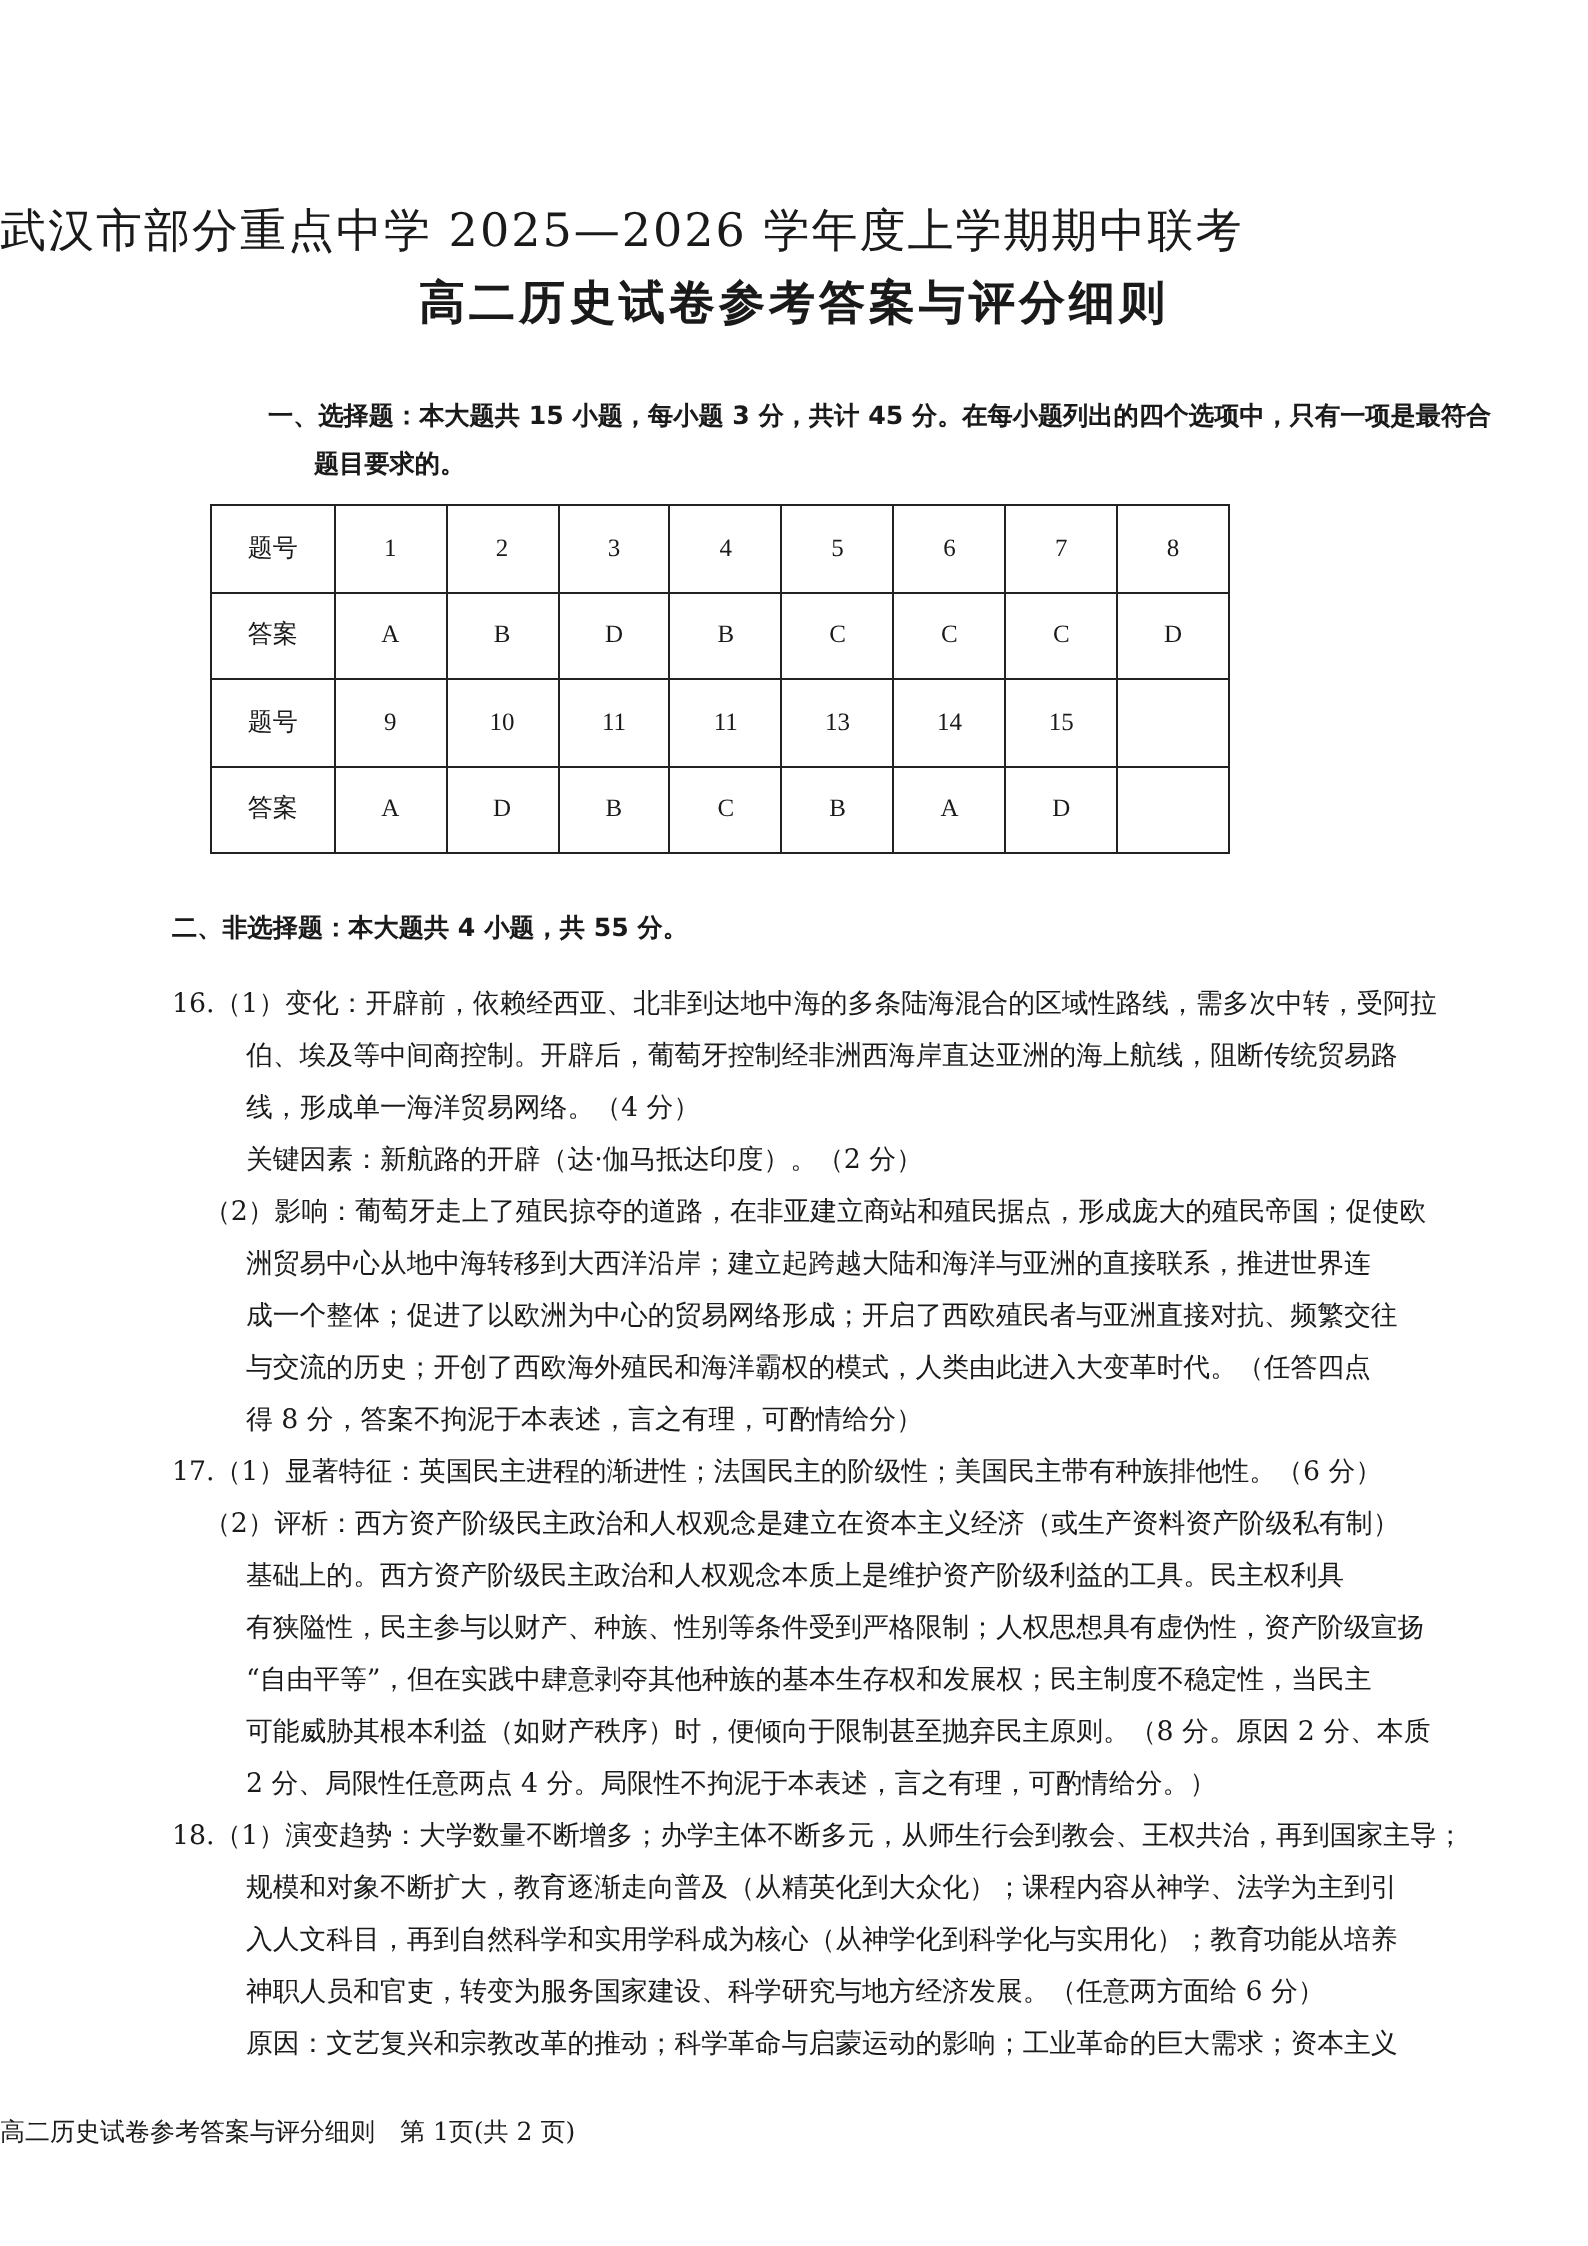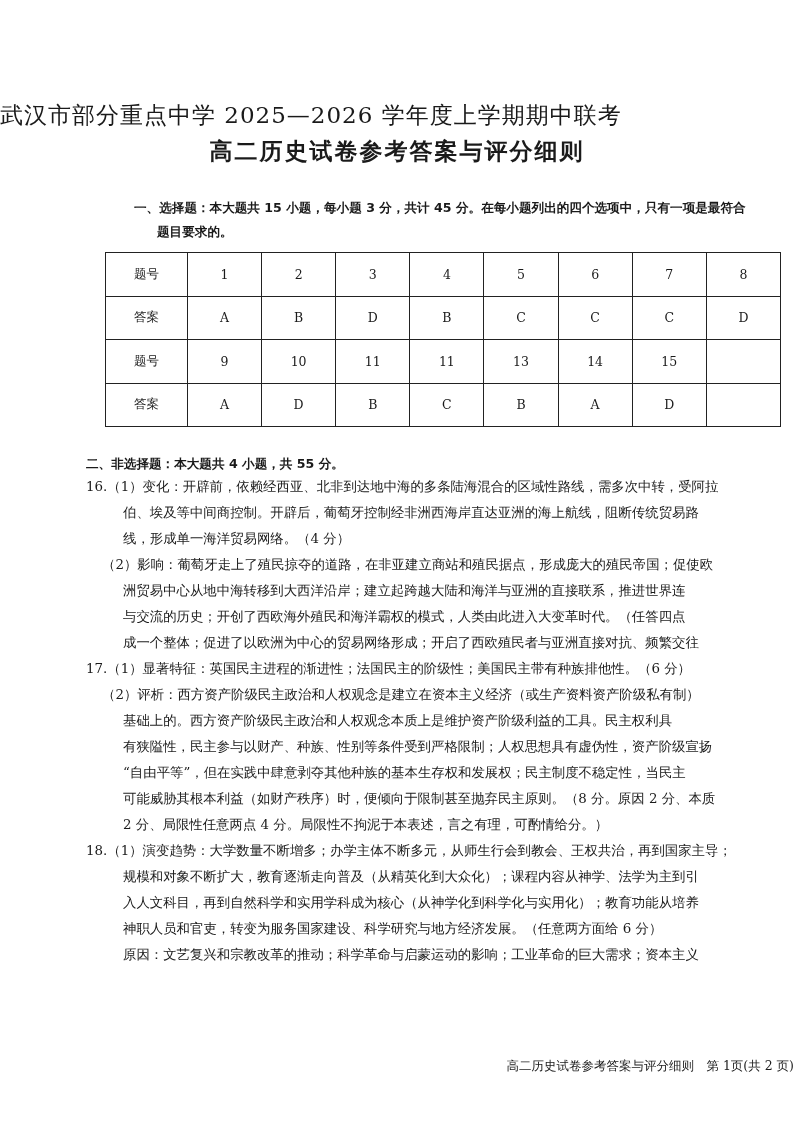--- a/index.html
+++ b/index.html
@@ -17,35 +17,35 @@
     font-size: 23px; font-weight: bold; letter-spacing: 2px; font-family: "DejaVu Sans", sans-serif;
   }
   .sec-head {
     position: absolute; left: 86px; width: 636px;
     font-size: 12.6px; line-height: 24px; font-weight: bold;
     font-family: "DejaVu Sans", sans-serif;
   }
   .sec-head .cont { display: block; padding-left: 23px; }
   table.ans {
     position: absolute; top: 252px; left: 105px;
-    border-collapse: collapse; width: 676px;
+    border-collapse: collapse; width: 510px; font-family: Liberation Serif, serif;
   }
   table.ans td {
     border: 1.2px solid #222; height: 40.5px; text-align: center;
     font-size: 12.5px; width: 54px;
   }
   table.ans td.lbl { width: 60px; }
   .para {
     position: absolute; left: 86px; width: 636px;
-    font-size: 13.4px; line-height: 26px;
+    font-size: 13.4px; line-height: 26px; margin-top: 16px;
   }
   .para .row { display: block; white-space: nowrap; }
   .ind1 { padding-left: 37px; }
   .footer {
-    position: absolute; top: 1058px; left: 0; width: 794px; text-align: right;
+    position: absolute; top: 1058px; left: 0; width: 794px; text-align: left;
     font-size: 12.5px;
   }
 </style>
 </head>
 <body>
 
 <div class="title1">武汉市部分重点中学 2025—2026 学年度上学期期中联考</div>
 <div class="title2">高二历史试卷参考答案与评分细则</div>
 
 <div class="sec-head" style="top:196px;margin-left:48px;">
@@ -101,24 +101,26 @@
   </tr>
 </tbody>
   </table>
 
 <div class="sec-head" style="top:452px;">二、非选择题：本大题共 4 小题，共 55 分。</div>
 
 <div class="para" style="top:474px;">
   <span class="row">16.（1）变化：开辟前，依赖经西亚、北非到达地中海的多条陆海混合的区域性路线，需多次中转，受阿拉</span>
   <span class="row ind1">伯、埃及等中间商控制。开辟后，葡萄牙控制经非洲西海岸直达亚洲的海上航线，阻断传统贸易路</span>
   <span class="row ind1">线，形成单一海洋贸易网络。（4 分）</span>
+  <span class="row ind1">关键因素：新航路的开辟（达·伽马抵达印度）。（2 分）</span>
   <span class="row" style="padding-left:16px;">（2）影响：葡萄牙走上了殖民掠夺的道路，在非亚建立商站和殖民据点，形成庞大的殖民帝国；促使欧</span>
   <span class="row ind1">洲贸易中心从地中海转移到大西洋沿岸；建立起跨越大陆和海洋与亚洲的直接联系，推进世界连</span>
+  <span class="row ind1">成一个整体；促进了以欧洲为中心的贸易网络形成；开启了西欧殖民者与亚洲直接对抗、频繁交往</span>
   <span class="row ind1">与交流的历史；开创了西欧海外殖民和海洋霸权的模式，人类由此进入大变革时代。（任答四点</span>
-  <span class="row ind1">成一个整体；促进了以欧洲为中心的贸易网络形成；开启了西欧殖民者与亚洲直接对抗、频繁交往</span>
+  <span class="row ind1">得 8 分，答案不拘泥于本表述，言之有理，可酌情给分）</span>
   <span class="row">17.（1）显著特征：英国民主进程的渐进性；法国民主的阶级性；美国民主带有种族排他性。（6 分）</span>
   <span class="row" style="padding-left:16px;">（2）评析：西方资产阶级民主政治和人权观念是建立在资本主义经济（或生产资料资产阶级私有制）</span>
   <span class="row ind1">基础上的。西方资产阶级民主政治和人权观念本质上是维护资产阶级利益的工具。民主权利具</span>
   <span class="row ind1">有狭隘性，民主参与以财产、种族、性别等条件受到严格限制；人权思想具有虚伪性，资产阶级宣扬</span>
   <span class="row ind1">“自由平等”，但在实践中肆意剥夺其他种族的基本生存权和发展权；民主制度不稳定性，当民主</span>
   <span class="row ind1">可能威胁其根本利益（如财产秩序）时，便倾向于限制甚至抛弃民主原则。（8 分。原因 2 分、本质</span>
   <span class="row ind1">2 分、局限性任意两点 4 分。局限性不拘泥于本表述，言之有理，可酌情给分。）</span>
   <span class="row">18.（1）演变趋势：大学数量不断增多；办学主体不断多元，从师生行会到教会、王权共治，再到国家主导；</span>
   <span class="row ind1">规模和对象不断扩大，教育逐渐走向普及（从精英化到大众化）；课程内容从神学、法学为主到引</span>
   <span class="row ind1">入人文科目，再到自然科学和实用学科成为核心（从神学化到科学化与实用化）；教育功能从培养</span>

